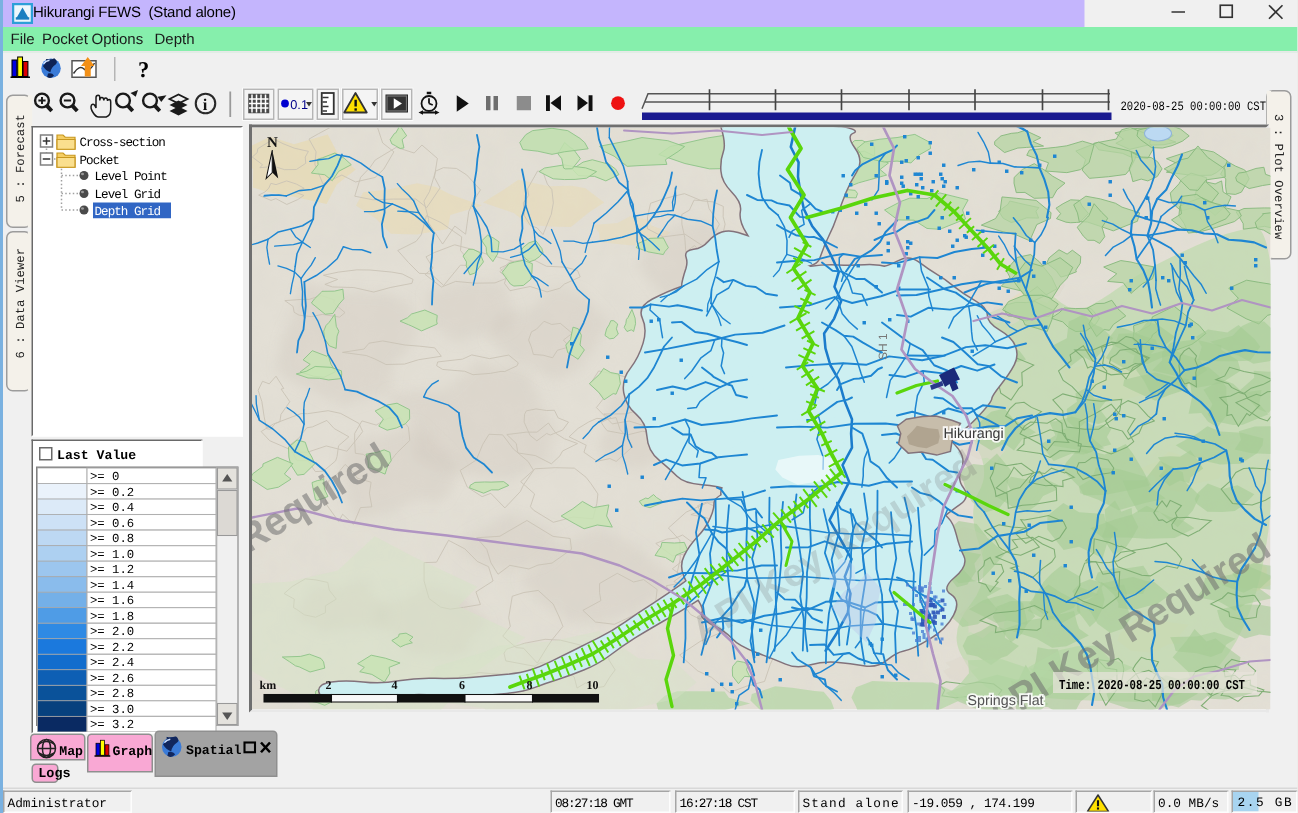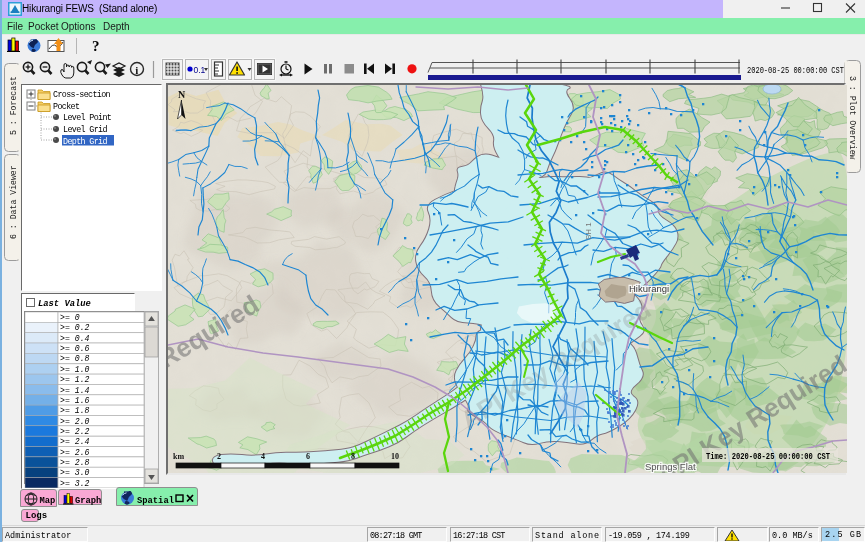--- a/index.html
+++ b/index.html
@@ -9,21 +9,21 @@
 #bord{left:0;top:0;width:2px;height:542px;background:#7ab1e0;z-index:99;}
 #title{left:0;top:0;width:723px;height:18px;background:#c4b5fd;}
 #title .txt{left:22px;top:3px;font-size:10px;color:#000;letter-spacing:-0.15px;}
 #menu{left:0;top:18px;width:865px;height:17px;background:#86efac;border-bottom:1px solid #e8e8e8;}
 #menu span{position:absolute;top:3px;font-size:10px;color:#1a1a1a;}
 #tb1{left:0;top:35px;width:865px;height:22px;background:#f0f0f0;}
 #main{left:0;top:57px;width:865px;height:468px;background:#f0f0f0;}
 #tb2bg{left:21px;top:0;width:827px;height:26px;background:#f0f0f0;}
 .sunk{border-top:1px solid #696969;border-left:1px solid #696969;border-bottom:1px solid #fff;border-right:1px solid #fff;background:#fff;}
 #tree{left:21px;top:27px;width:141px;height:207px;}
-#legend{left:21px;top:236px;width:114px;height:196px;font-style:italic;}
+#legend{left:21px;top:236px;width:114px;height:196px;}
 #mapborder{left:166px;top:26px;width:680px;height:392px;border-top:2px solid #6f6f6f;border-left:2px solid #6f6f6f;border-right:2px solid #e8e8e8;border-bottom:2px solid #e8e8e8;background:#fff;}
 #map{left:168px;top:28px;width:679px;height:388px;}
 .btab{position:absolute;background:#f9a8d4;border:1px solid #8f8f8f;border-radius:3px 3px 0 0;font-size:9px;font-family:"Liberation Mono",monospace;color:#000;}
 #status{left:0;top:525px;width:865px;height:17px;background:#f0f0f0;border-top:1px solid #d8d8d8;}
 .scell{position:absolute;top:1px;height:15px;border:1px solid #a5a5a5;border-bottom-color:#fdfdfd;border-right-color:#fdfdfd;font-size:8.5px;font-family:"Liberation Mono",monospace;color:#000;padding:3px 0 0 2px;background:#f0f0f0;white-space:nowrap;overflow:hidden;}
 </style></head>
 <body>
 <div id="win">
   <div class="abs" id="bord"></div>
   <div class="abs" id="title">
@@ -1246,32 +1246,32 @@
         <svg class="abs" style="left:3px;top:2px" width="32" height="14" viewBox="0 0 32 14">
           <g fill="none" stroke="#222" stroke-width="1">
             <circle cx="7" cy="7" r="6"></circle>
             <ellipse cx="7" cy="7" rx="2.7" ry="6"></ellipse>
             <line x1="1" y1="7" x2="13" y2="7"></line>
             <path d="M1.7800000000000002 4.0 a9.600000000000001 9.600000000000001 0 0 1 10.44 0 M1.7800000000000002 10.0 a9.600000000000001 9.600000000000001 0 0 0 10.44 0"></path>
           </g>
           <text x="15.5" y="11" font-family="Liberation Mono" font-size="8.8" font-weight="bold" fill="#000">Map</text>
         </svg>
       </div>
-    <div class="btab" style="left:58px;top:432px;width:44px;height:16px">
+    <div class="btab" style="left:58px;top:432px;width:44px;height:26px">
         <svg class="abs" style="left:3px;top:2px" width="40" height="14" viewBox="0 0 40 14">
           <g transform="translate(2,1.5)">
             <rect x="0" y="2" width="2.6" height="8" fill="#0000e0" stroke="#000" stroke-width="0.5"></rect>
             <rect x="3" y="0" width="2.6" height="10" fill="#ffff00" stroke="#000" stroke-width="0.5"></rect>
             <rect x="6" y="3" width="2.6" height="7" fill="#dd0000" stroke="#000" stroke-width="0.5"></rect>
             <line x1="-1" y1="10.5" x2="9.5" y2="10.5" stroke="#000"></line>
           </g>
           <text x="13" y="11" font-family="Liberation Mono" font-size="8.8" font-weight="bold" fill="#000">Graph</text>
         </svg>
       </div>
-    <div class="btab" style="left:116px;top:430px;width:82px;height:19px;background:#86efac">
+    <div class="btab" style="left:103px;top:430px;width:82px;height:31px;background:#a3a3a3">
         <svg class="abs" style="left:3px;top:3px" width="78" height="15" viewBox="0 0 78 15">
           <circle cx="7.5" cy="7" r="6.5" fill="#3a7bd8"></circle>
           <path d="M1.6499999999999995 5.375 q3.25 -3.25 2.275 -5.2 q3.9 0.975 6.175 -0.65 q3.25 2.9250000000000003 0.975 4.55 q-3.25 1.95 -3.9 5.8500000000000005 q-3.575 -1.3 -5.5249999999999995 -4.55 z" fill="#11275e"></path>
           <path d="M5.225 10.25 q3.25 -0.65 4.55 1.625 q-2.275 2.9250000000000003 -5.2 0.975 z" fill="#11275e"></path>
           <path d="M2.625 4.074999999999999 a6.5 6.5 0 0 1 3.9 -2.275" stroke="#cfe2ff" stroke-width="1" fill="none"></path>
           <text x="17" y="11.5" font-family="Liberation Mono" font-size="8.8" font-weight="bold" fill="#000">Spatial</text>
           <rect x="56" y="4" width="7" height="6.5" fill="none" stroke="#000" stroke-width="1.4"></rect>
           <path d="M67 4 l6 6.5 M73 4 l-6 6.5" stroke="#000" stroke-width="1.7"></path>
         </svg>
       </div>

